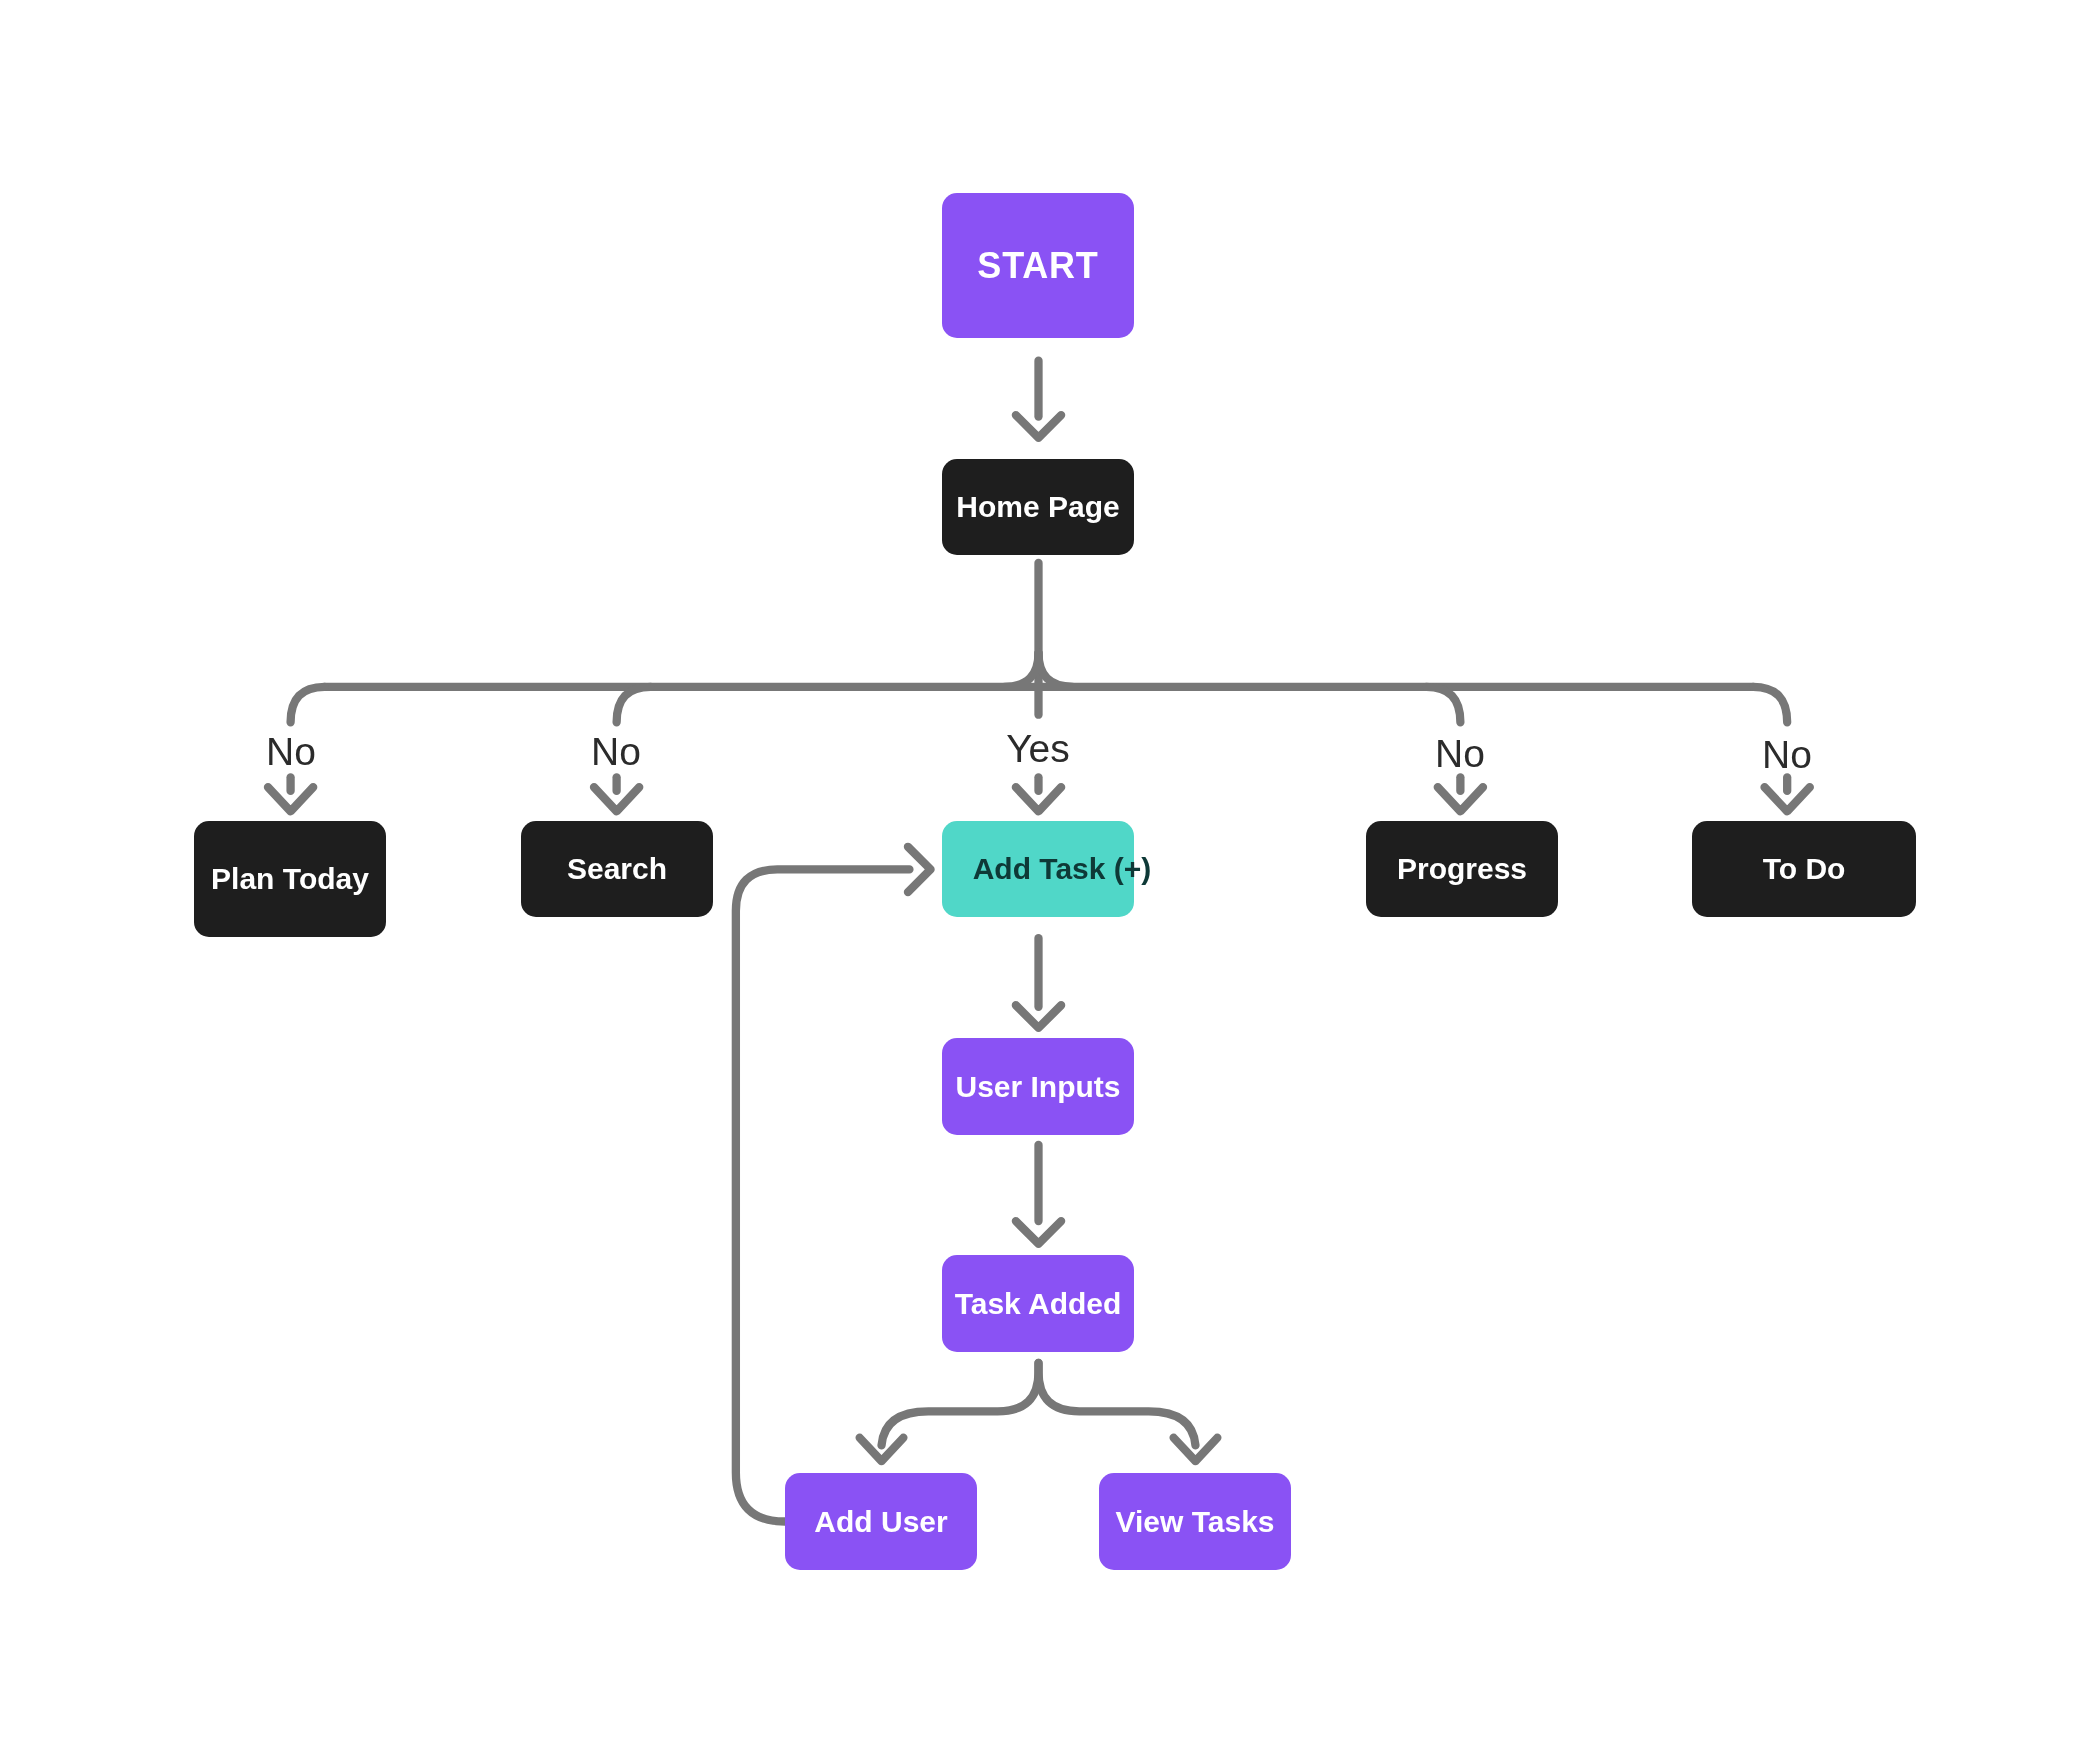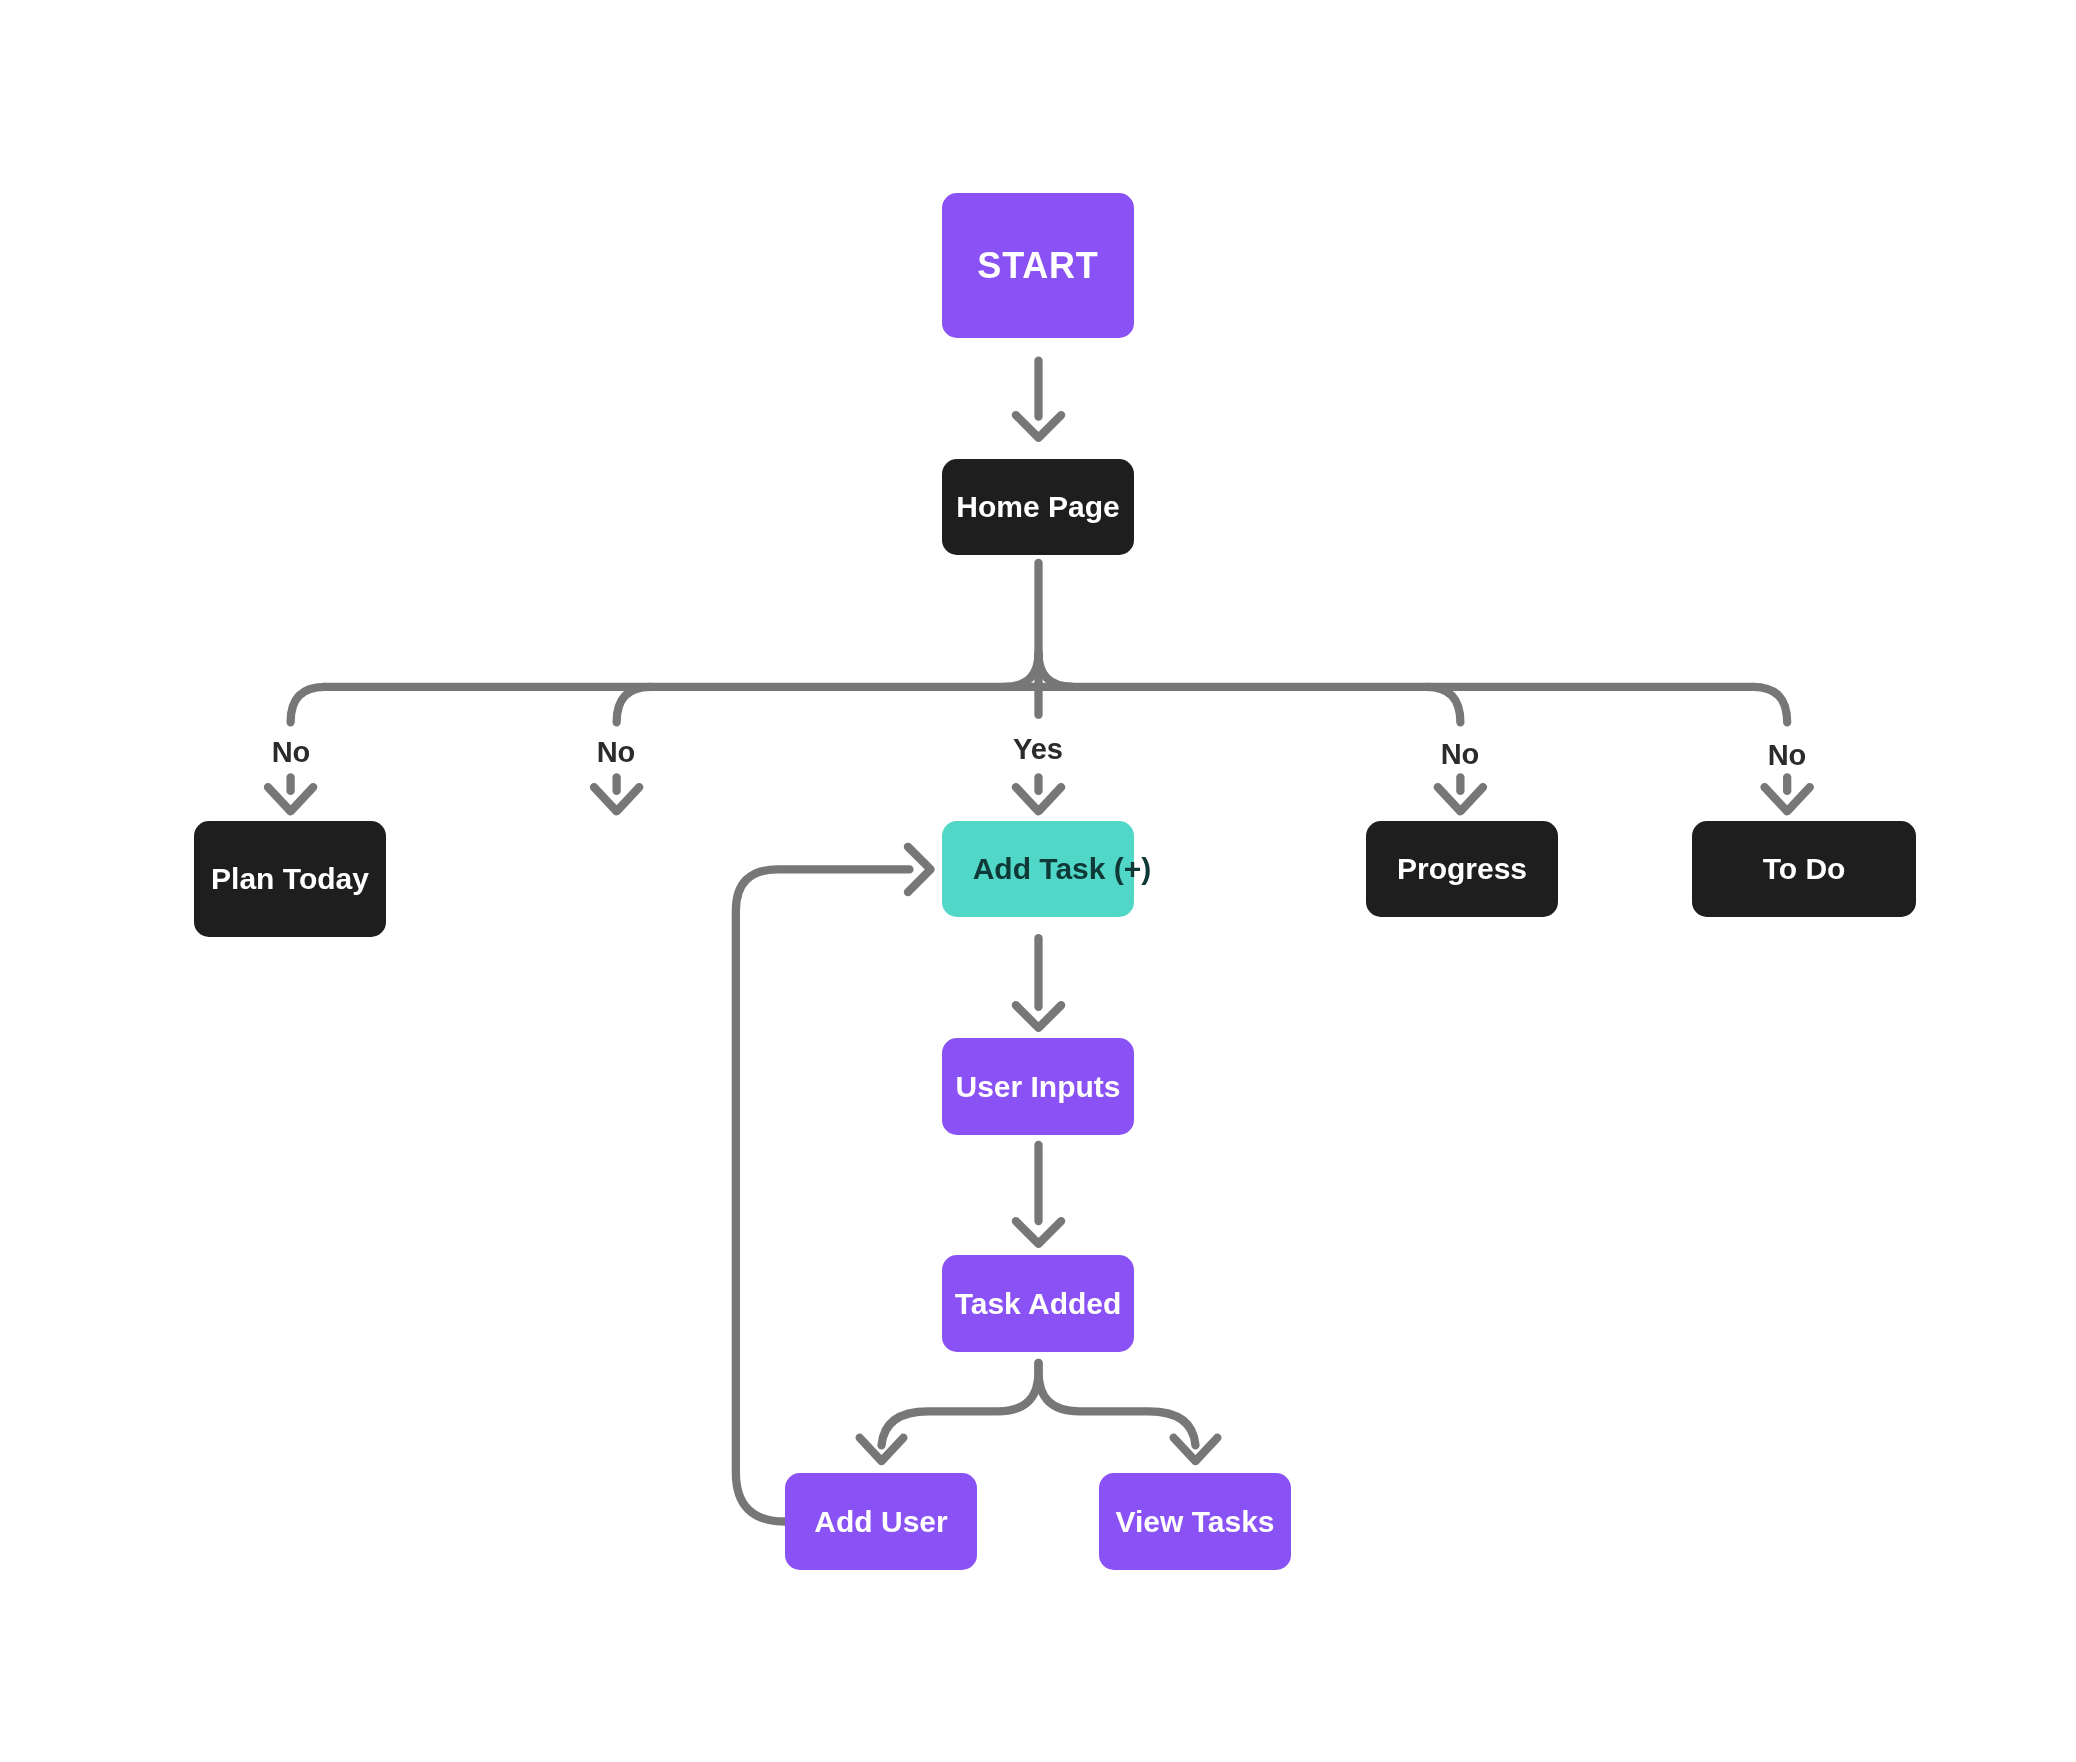--- a/index.html
+++ b/index.html
@@ -40,22 +40,22 @@
   .node.purple { background: #8A52F4; }
   .node.dark   { background: #1E1E1E; }
   .node.teal   { background: #50D7C8; color: #0E3937; padding-left: 48px; }
   .node.start-node {
     font-size: 36px;
     letter-spacing: 0.8px;
   }
   .edge-label {
     position: absolute;
     transform: translate(-50%, -50%);
-    font-size: 29px;
-    font-weight: 700;
+    font-size: 39px;
+    font-weight: 400;
     color: #2B2B2B;
     white-space: nowrap;
   }
 </style>
 </head>
 <body>
 
 <div class="canvas">
 
   <svg class="connectors" viewBox="0 0 2752 2336" fill="none" stroke="#777777" stroke-width="11" stroke-linecap="round" stroke-linejoin="round">
@@ -136,20 +136,23 @@
   <span class="edge-label" style="left:291px; top:752px;">No</span>
   <span class="edge-label" style="left:616px; top:752px;">No</span>
   <span class="edge-label" style="left:1038px; top:749px;">Yes</span>
   <span class="edge-label" style="left:1460px; top:754px;">No</span>
   <span class="edge-label" style="left:1787px; top:755px;">No</span>
 
   <div class="node dark" style="left:194px; top:821px; width:192px; height:116px;">
     <span>Plan Today</span>
   </div>
 
+  <div class="node dark" style="left:521px; top:821px; width:192px; height:96px;">
+    <span>Search</span>
+  </div>
 
   <div class="node teal" style="left:942px; top:821px; width:192px; height:96px;">
     <span>Add Task (+)</span>
   </div>
 
   <div class="node dark" style="left:1366px; top:821px; width:192px; height:96px;">
     <span>Progress</span>
   </div>
 
   <div class="node dark" style="left:1692px; top:821px; width:224px; height:96px;">

